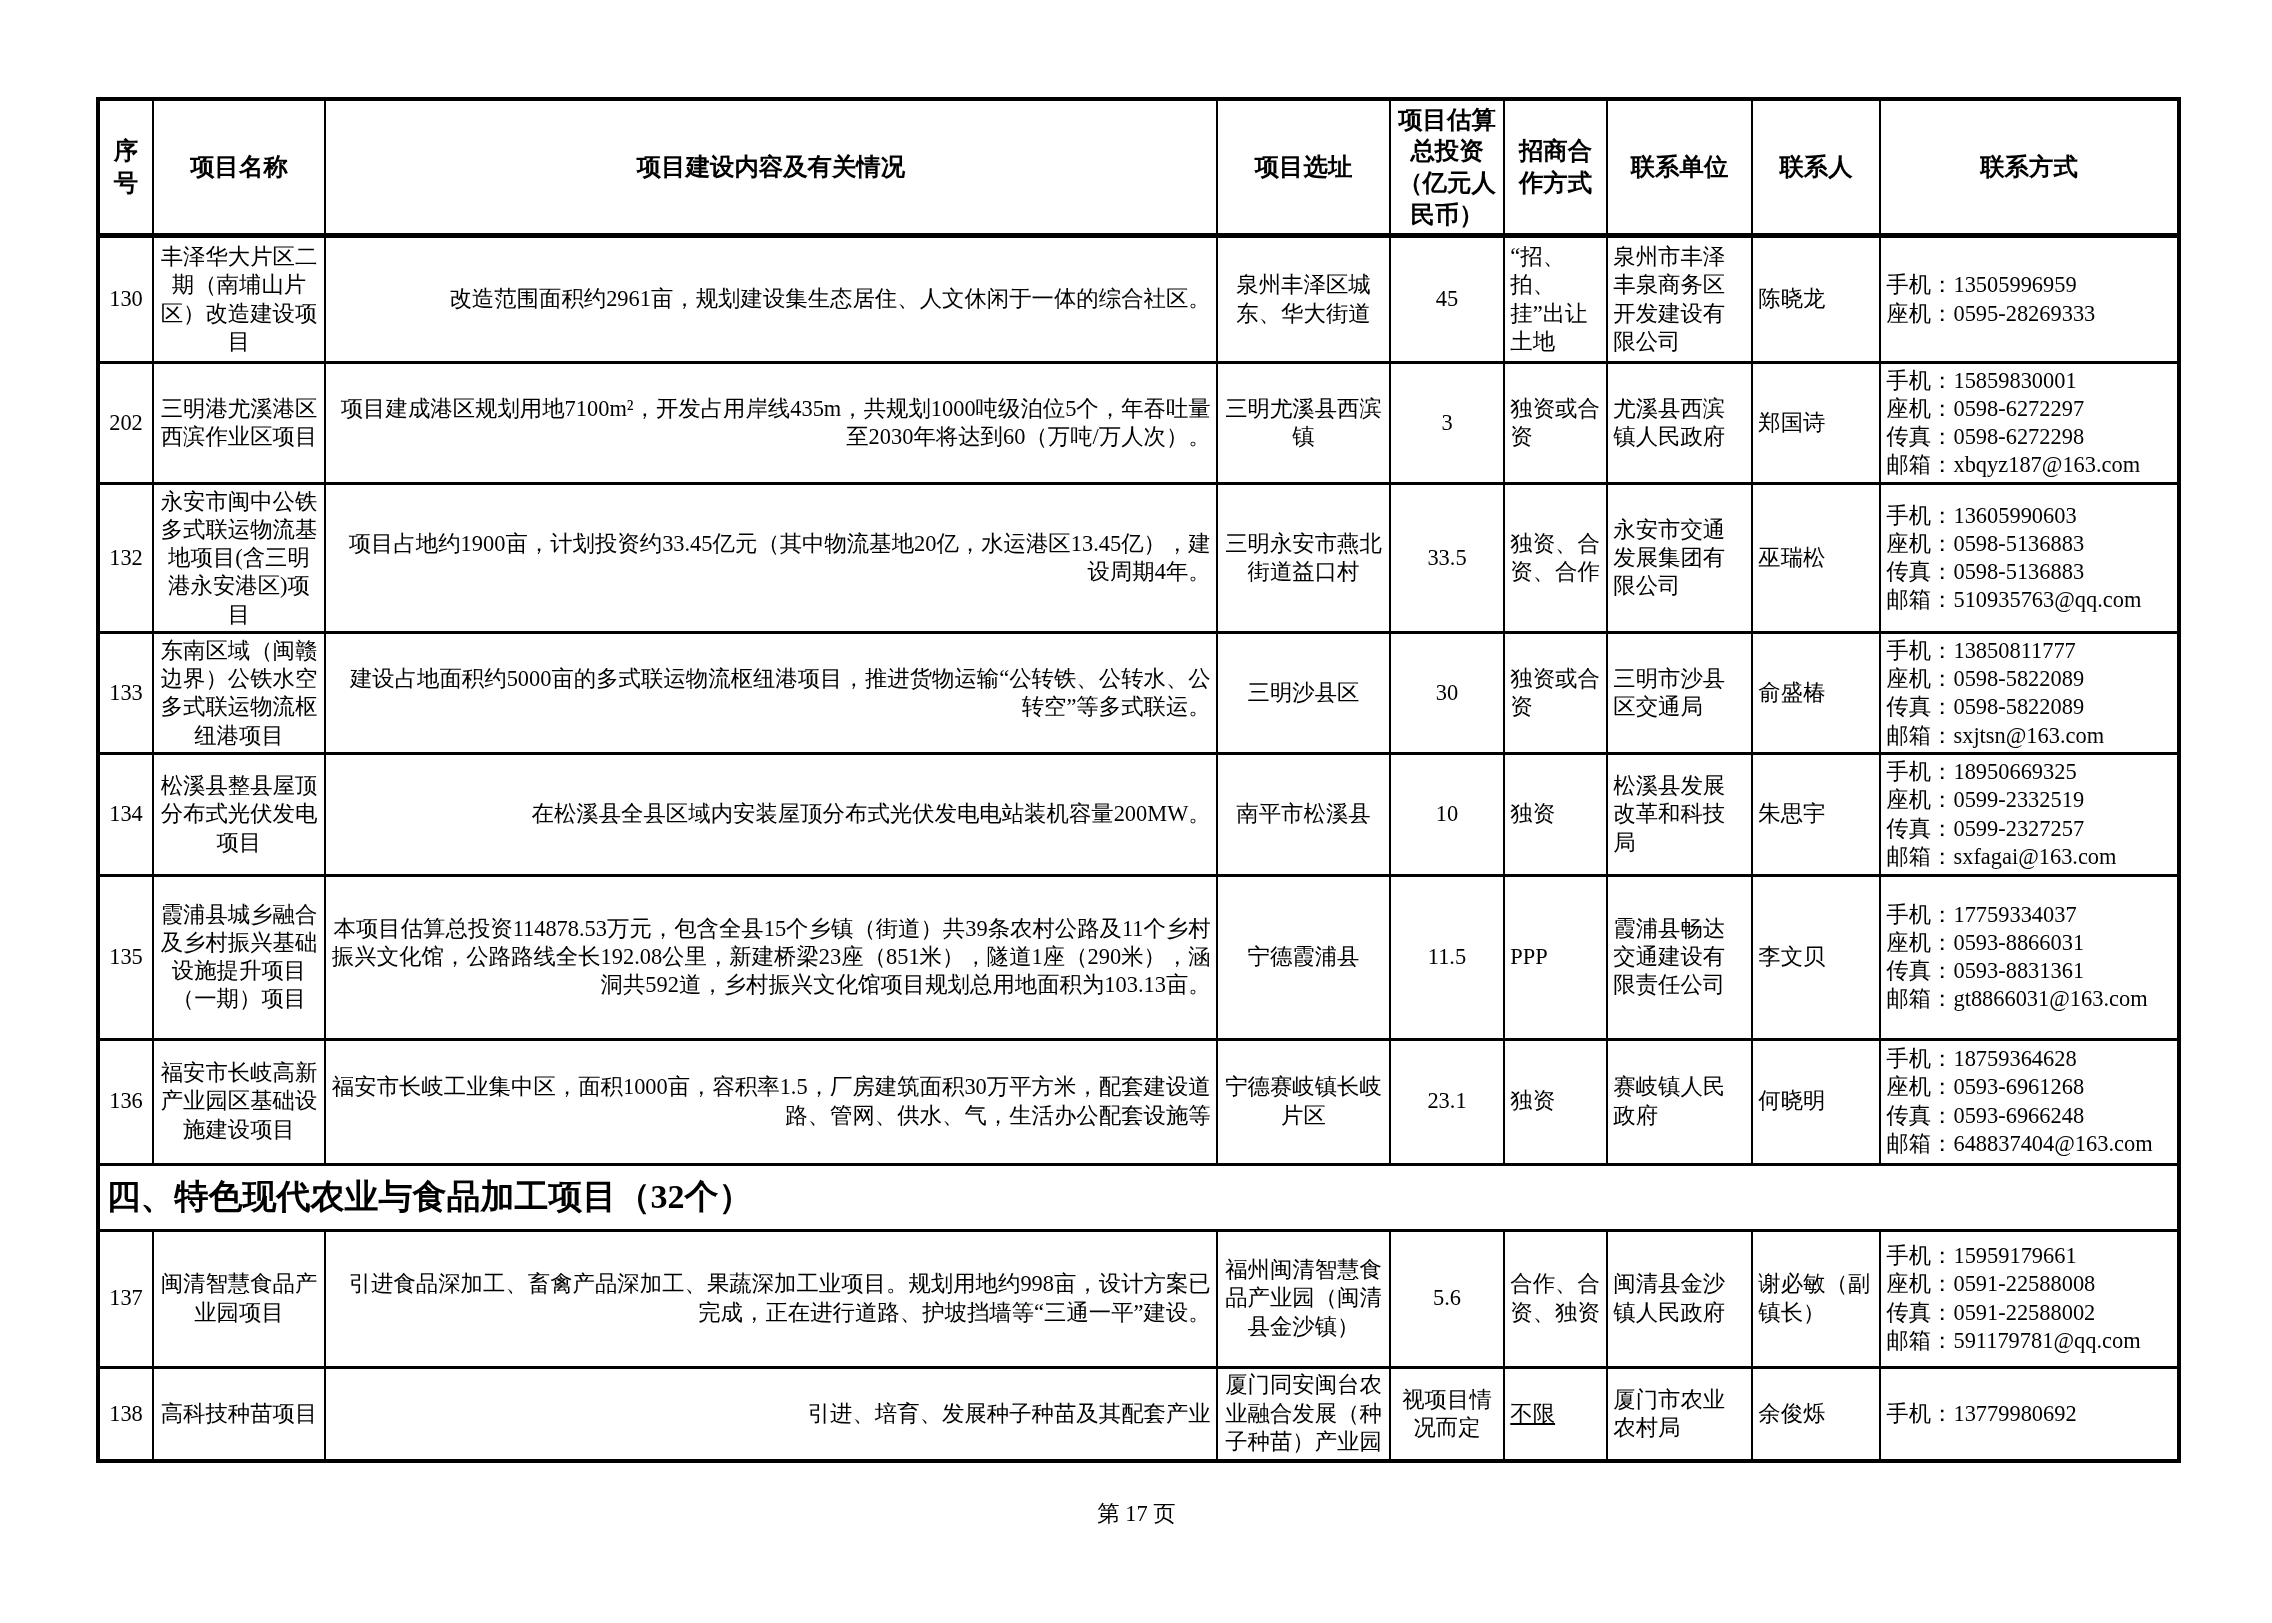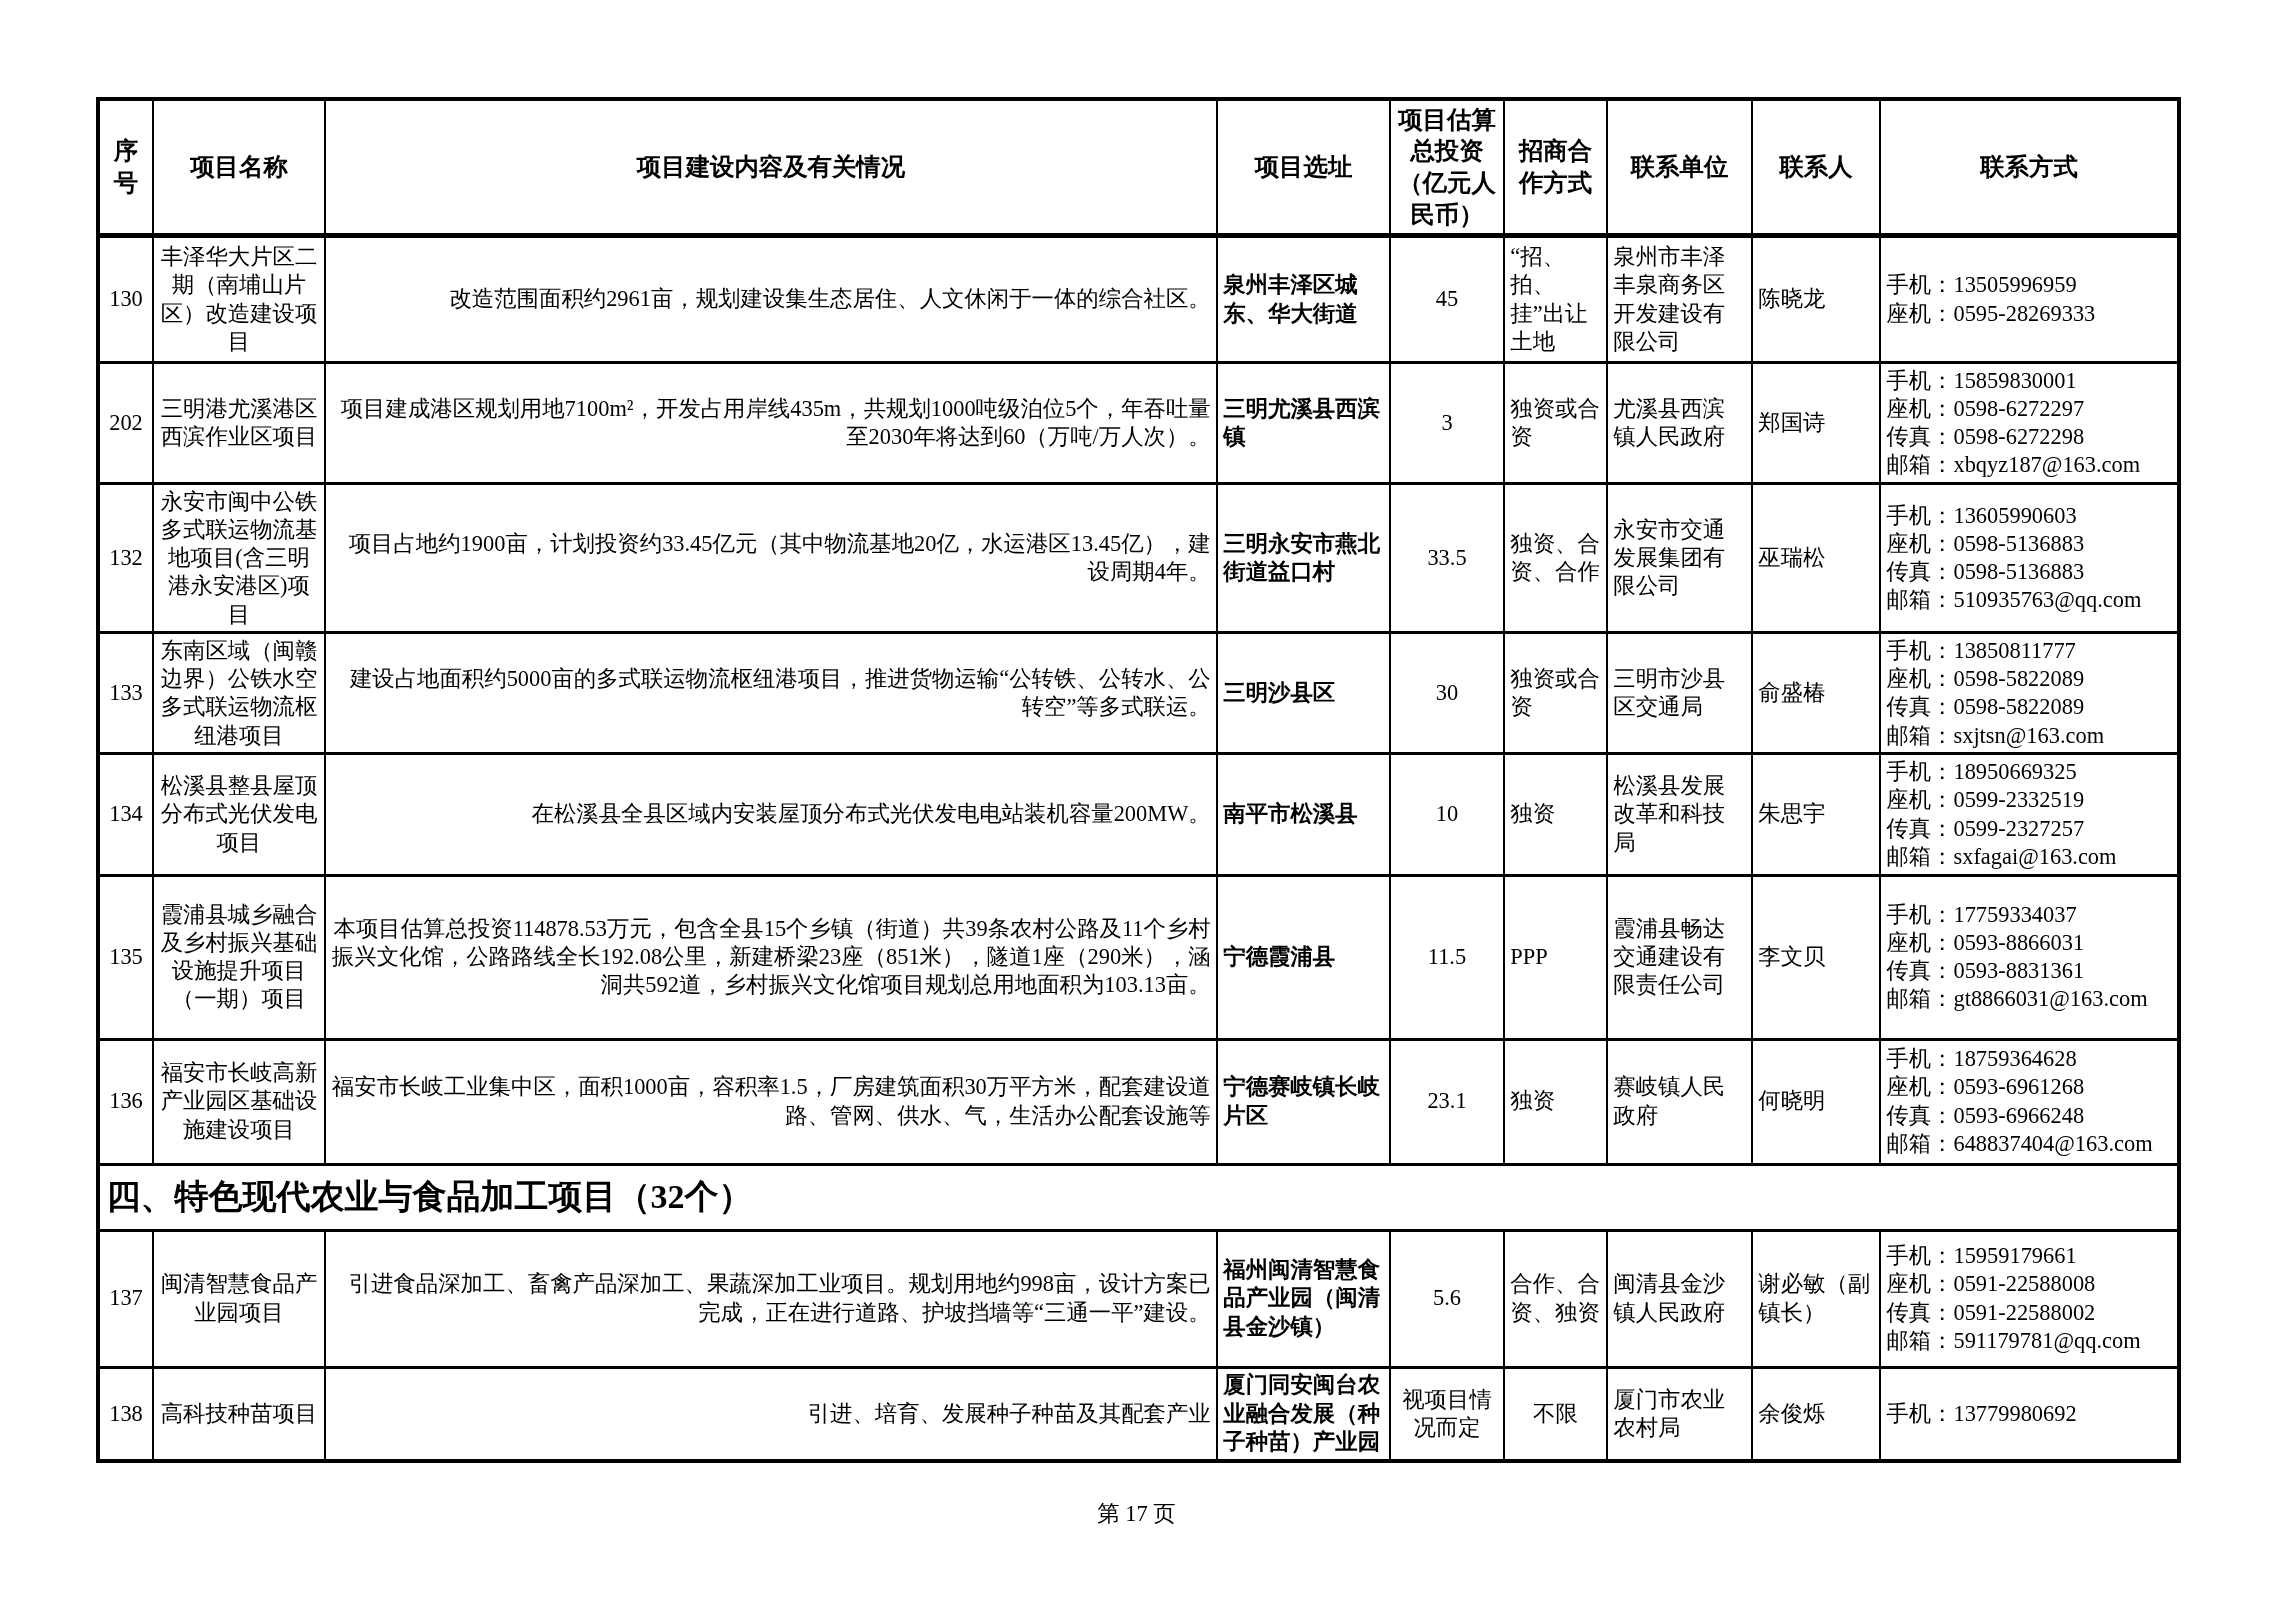--- a/index.html
+++ b/index.html
@@ -23,30 +23,30 @@
     line-break:strict;
   }
   .tbl th {
     font-weight:bold; font-size:24.4px; line-height:1.3;
     text-align:center; padding:2.6px 4px;margin-left:48px;
   }
   tr.hdr th { border-bottom-width:5.3px; }
   .c-no   { text-align:center; padding:2.6px 1.3px; }
   .c-name { text-align:center; padding:2.6px 4px; }
   .c-content { text-align:right; padding:2.6px 5.3px;margin-left:44px; }
-  .c-loc  { text-align:left; padding:2.6px 5.3px;font-weight:bold; }
+  .c-loc  { text-align:center; padding:2.6px 5.3px; }
   .c-inv  { text-align:center; padding:2.6px 2.6px; }
   .c-meth { text-align:left; padding:2.6px 4px; }
   .c-unit { text-align:left; padding:2.6px 5.3px; }
   .c-person { text-align:left; padding:2.6px 5.3px; }
   .c-contact {
     text-align:left; white-space:pre-line;
     padding:4px 5.3px 4px 10.6px; line-height:1.34;
   }
-  tr.r138 .c-meth { text-align:center; }
+  tr.r138 .c-meth { text-align:left;text-decoration:underline; }
   tr.section td {
     font-weight:bold; font-size:34px;
     text-align:left; padding:6.6px 6.6px;
   }
   .footer {
     position:absolute; top:1498px; left:0; width:100%;
     text-align:center; font-size:22.4px;
   }
 </style>
 </head>

